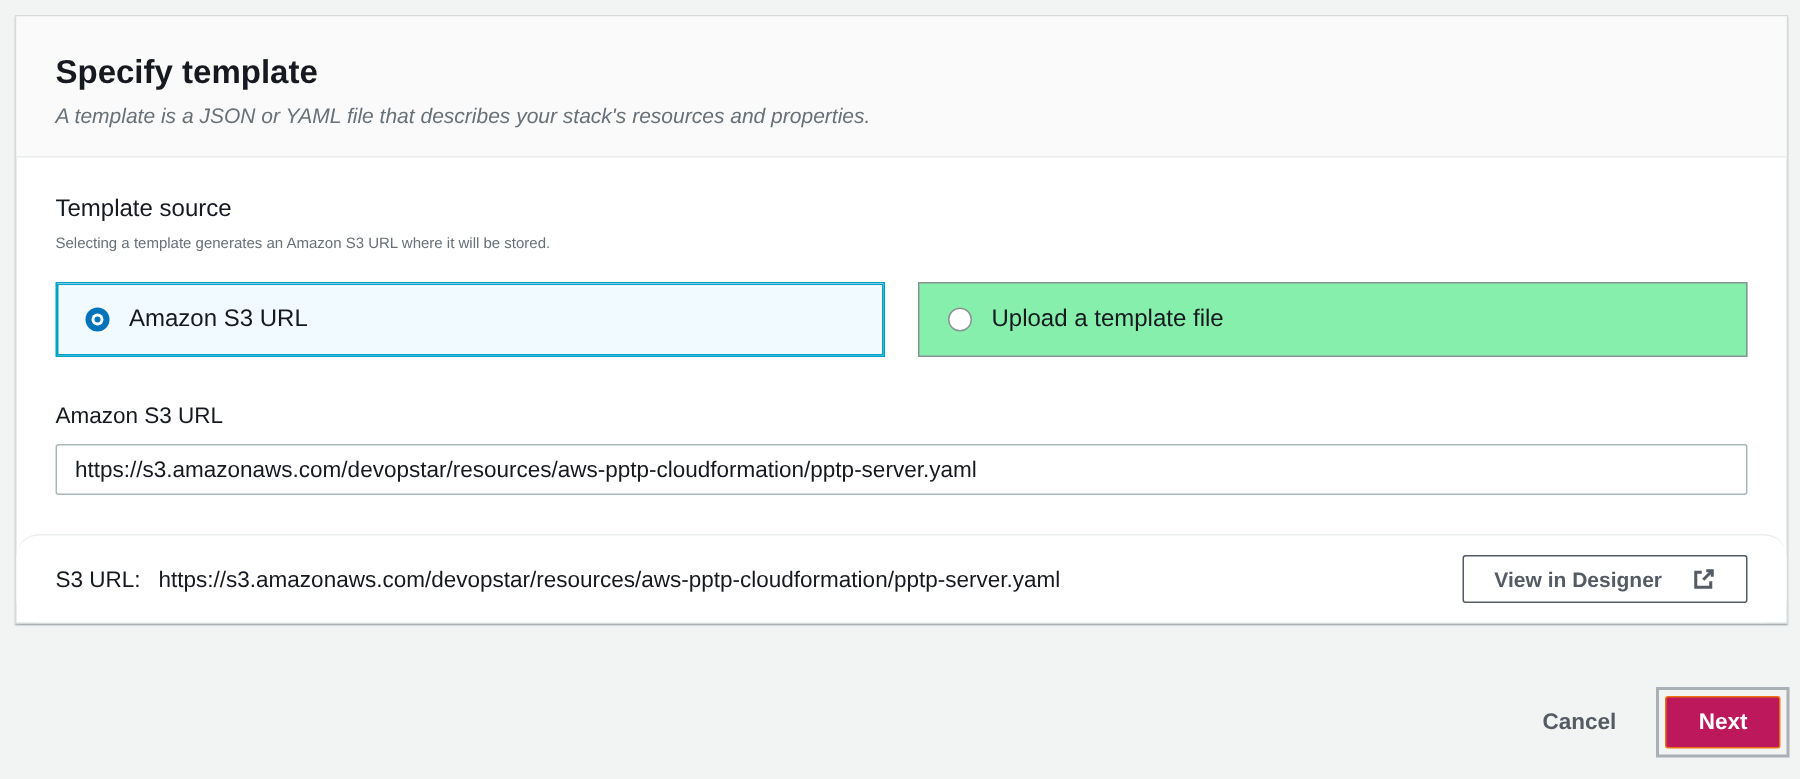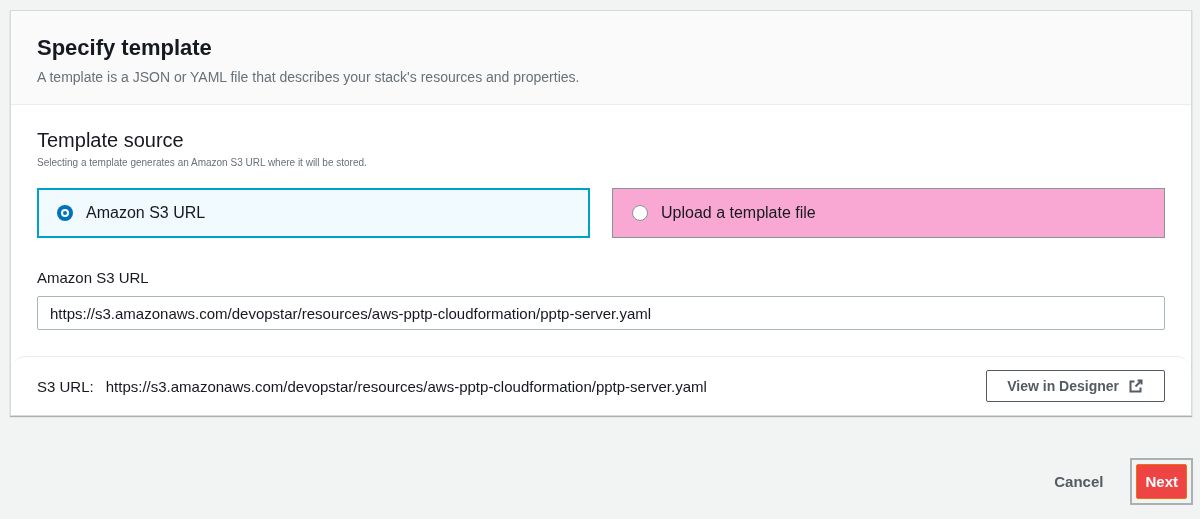--- a/index.html
+++ b/index.html
@@ -21,32 +21,32 @@
     box-sizing: border-box;
   }
   .panel-header {
     background: #fafafa;
     border-bottom: 1px solid #eaeded;
     padding: 23px 26px 17px 26px;
   }
   .panel-header h1 {
     margin: 0; font-size: 22px; line-height: 28px; font-weight: 700; color: #16191f;
   }
-  .subtitle { margin: 5px 0 0 0; font-size: 14px; line-height: 20px; color: #687078; }
+  .subtitle { margin: 5px 0 0 0; font-size: 14px; line-height: 20px; color: #687078; font-style: italic; }
 
   .panel-body { padding: 24px 26px 26px 26px; }
-  .group-label { font-size: 20px; line-height: 22px; color: #16191f; }
+  .group-label { font-size: 16px; line-height: 22px; color: #16191f; }
   .group-desc { margin-top: 2px; font-size: 10px; line-height: 20px; color: #687078; }
 
   .tiles { display: flex; gap: 22px; margin-top: 15px; }
   .tile {
     flex: 1; height: 50px; box-sizing: border-box;
     display: flex; align-items: center; gap: 13px;
     padding: 0 19px;
-    border: 1px solid #879596; background: #f9a8d4;
+    border: 1px solid #879596; background: #86efac;
     font-size: 16px; color: #16191f; cursor: pointer;
   }
   .tile.selected {
     border: 1px solid #00a1c9;
     box-shadow: inset 0 0 0 1px #00a1c9;
     background: #f1faff;
   }
   .radio {
     width: 16px; height: 16px; border-radius: 50%;
     border: 1px solid #879596; background: #ffffff;
@@ -78,21 +78,21 @@
   .panel-footer {
     border-top: 1px solid #eaeded;
     padding: 13px 26px;
     display: flex; align-items: center; justify-content: space-between;
     background: #ffffff;
     border-radius: 15px;
   }
   .s3-url-line { font-size: 15px; color: #16191f; }
   .s3-url-label { margin-right: 12px; }
   .btn-secondary {
-    display: inline-flex; align-items: center; gap: 9px;
+    display: inline-flex; align-items: center; gap: 20px;
     background: #ffffff; border: 1px solid #545b64; border-radius: 2px;
     padding: 7px 20px; cursor: pointer;
     font-family: "Liberation Sans", "DejaVu Sans", sans-serif;
     font-size: 14px; font-weight: 700; color: #545b64;
   }
   .btn-secondary svg { display: block; }
 
   
   .actions {
     position: absolute; right: 7px; top: 458px;
@@ -100,22 +100,22 @@
   }
   .btn-link {
     background: none; border: none; cursor: pointer;
     font-family: "Liberation Sans", "DejaVu Sans", sans-serif;
     font-size: 15px; font-weight: 700; color: #545b64; padding: 0;
   }
   .next-focus-ring {
     display: inline-block; border: 2px solid #a9b1b7; padding: 4px;
   }
   .btn-primary {
-    background: #ef4444; border: 1px solid #ec7211; border-radius: 2px;
-    padding: 8px 8px; cursor: pointer;
+    background: #be185d; border: 1px solid #ec7211; border-radius: 2px;
+    padding: 8px 21px; cursor: pointer;
     font-family: "Liberation Sans", "DejaVu Sans", sans-serif;
     font-size: 15px; font-weight: 700; color: #ffffff;
   }
 </style>
 </head>
 <body>
 
 <div class="page">
 
   <section class="panel">

